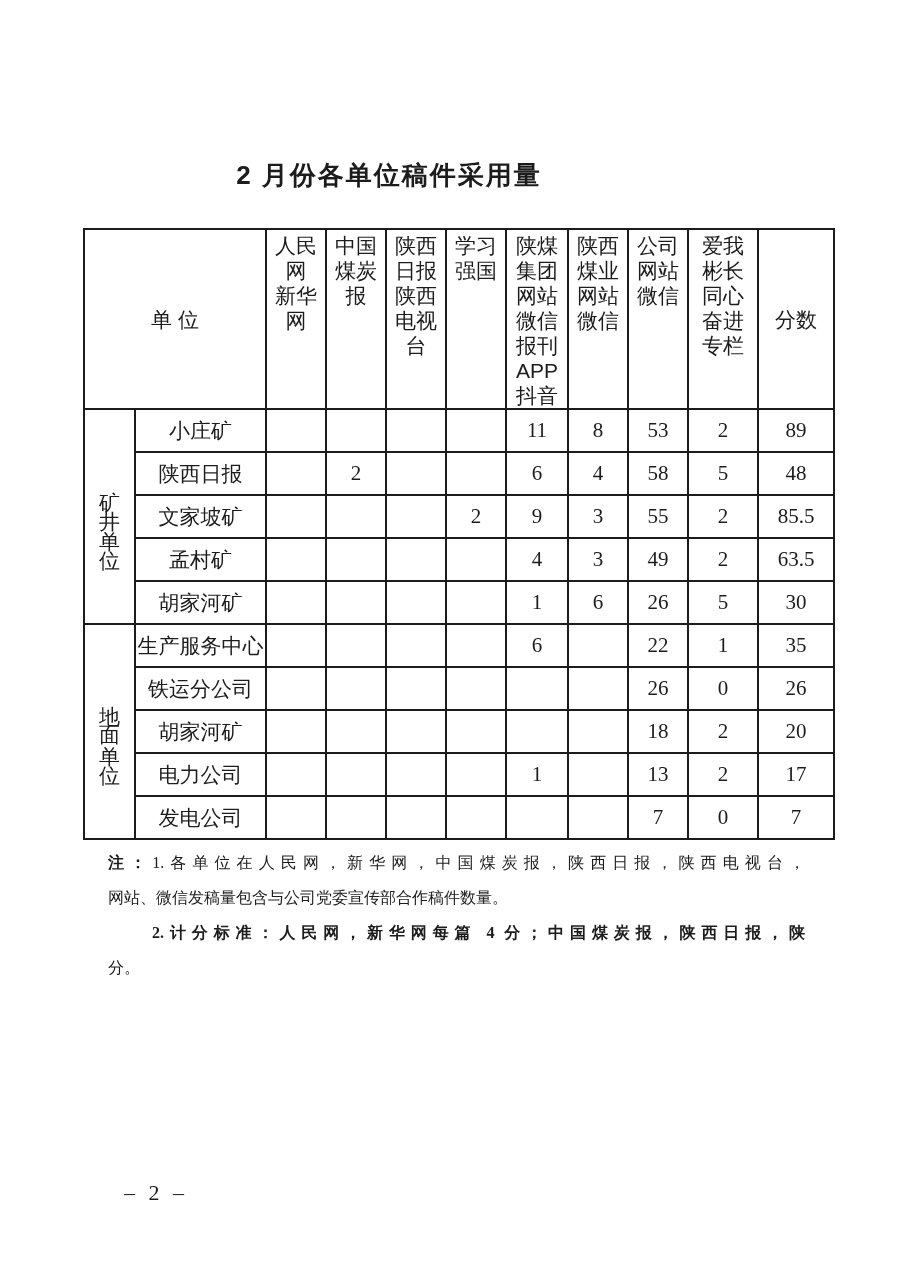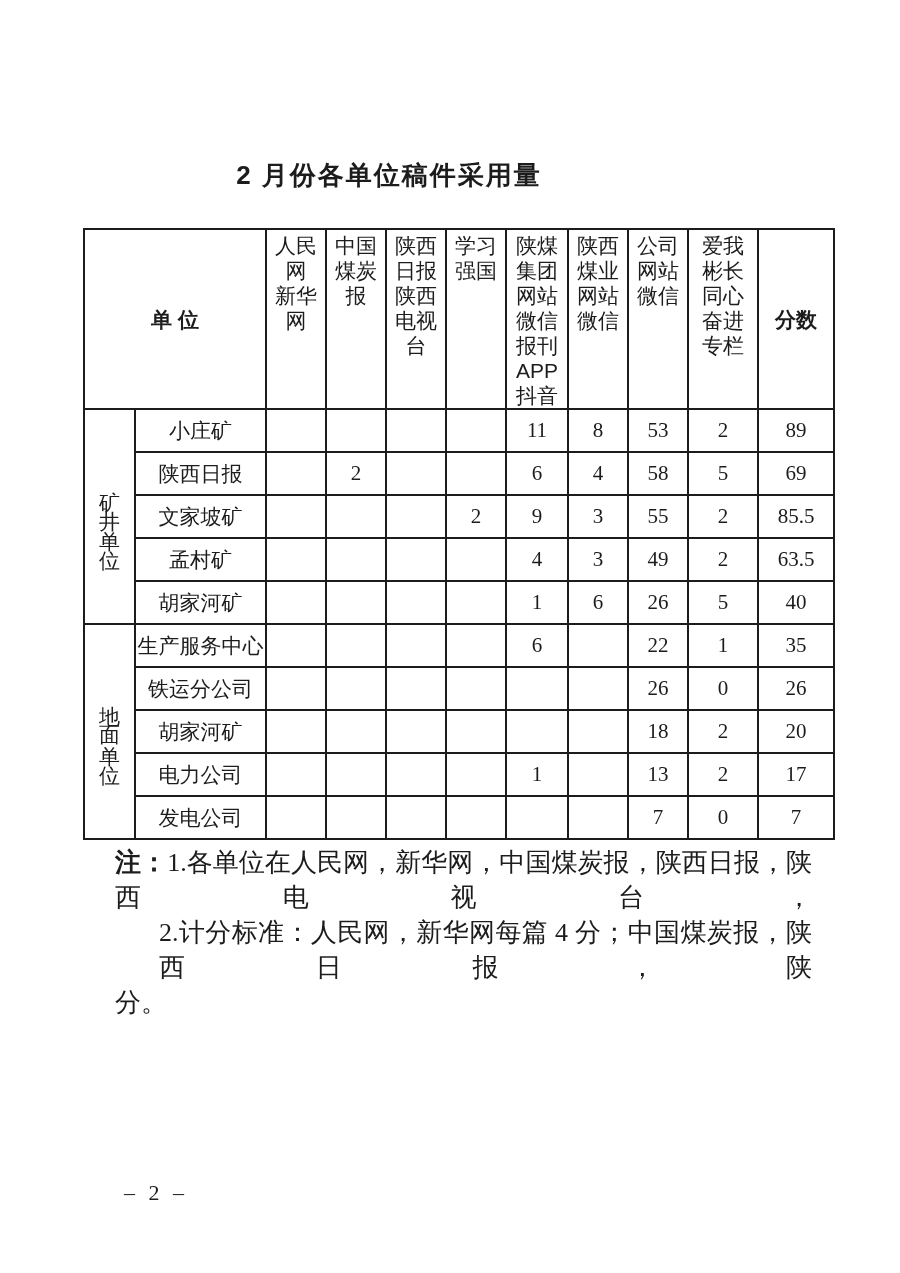--- a/index.html
+++ b/index.html
@@ -19,34 +19,34 @@
   }
   .report th,.report td{
     border:2px solid #1c1c1c;padding:0;text-align:center;
   }
   .report thead tr{height:176px;}
   .report th{
     font-family:"Liberation Sans","DejaVu Sans",sans-serif;
     font-weight:normal;font-size:21px;line-height:25px;
     white-space:pre-line;vertical-align:top;padding-top:3px;
   }
-  .report th.mid{vertical-align:middle;padding-top:0;font-weight:bold;}
+  .report th.mid{vertical-align:middle;padding-top:0;}
   .report tbody tr{height:43px;}
   .report td{font-size:21px;vertical-align:middle;}
   .group-cell .vtext{
     writing-mode:vertical-rl;text-orientation:upright;
     letter-spacing:20px;display:inline-block;line-height:normal;
   }
   .notes{
-    position:absolute;left:115px;top:845px;width:697px;
-    font-size:26px;line-height:35px;
+    position:absolute;left:108px;top:845px;width:697px;
+    font-size:16px;line-height:35px;
   }
   .note-line{min-height:35px;}
   .note-line.justify{text-align:justify;text-align-last:justify;}
-  .note-line.indent{padding-left:44px;}
+  .note-line.indent{padding-left:44px;font-weight:bold;}
   .note-label{font-weight:bold;}
   .page-num{
     position:absolute;top:1180px;left:96px;width:120px;
     text-align:center;font-size:22px;letter-spacing:4px;
   }
 </style>
 </head>
 <body>
 
 <div class="doc-title">2 月份各单位稿件采用量</div>
@@ -121,21 +121,21 @@
       <tr>
         <td>陕西日报</td>
         <td></td>
         <td>2</td>
         <td></td>
         <td></td>
         <td>6</td>
         <td>4</td>
         <td>58</td>
         <td>5</td>
-        <td>69</td>
+        <td>48</td>
       </tr>
       <tr>
         <td>文家坡矿</td>
         <td></td>
         <td></td>
         <td></td>
         <td>2</td>
         <td>9</td>
         <td>3</td>
         <td>55</td>
@@ -157,21 +157,21 @@
       <tr>
         <td>胡家河矿</td>
         <td></td>
         <td></td>
         <td></td>
         <td></td>
         <td>1</td>
         <td>6</td>
         <td>26</td>
         <td>5</td>
-        <td>40</td>
+        <td>30</td>
       </tr>
       <tr>
         <td class="group-cell" rowspan="5"><span class="vtext">地面单位</span></td>
         <td>生产服务中心</td>
         <td></td>
         <td></td>
         <td></td>
         <td></td>
         <td>6</td>
         <td></td>
@@ -225,17 +225,18 @@
         <td></td>
         <td>7</td>
         <td>0</td>
         <td>7</td>
       </tr>
     </tbody>
 </table>
 
 <div class="notes">
   <div class="note-line justify"><span class="note-label">注：</span><span>1.各单位在人民网，新华网，中国煤炭报，陕西日报，陕西电视台，</span></div>
+  <div class="note-line">网站、微信发稿量包含与公司党委宣传部合作稿件数量。</div>
   <div class="note-line justify indent">2.计分标准：人民网，新华网每篇 4 分；中国煤炭报，陕西日报，陕</div>
   <div class="note-line">分。</div>
 </div>
 
 <div class="page-num">– 2 –</div>
 
 </body></html>

